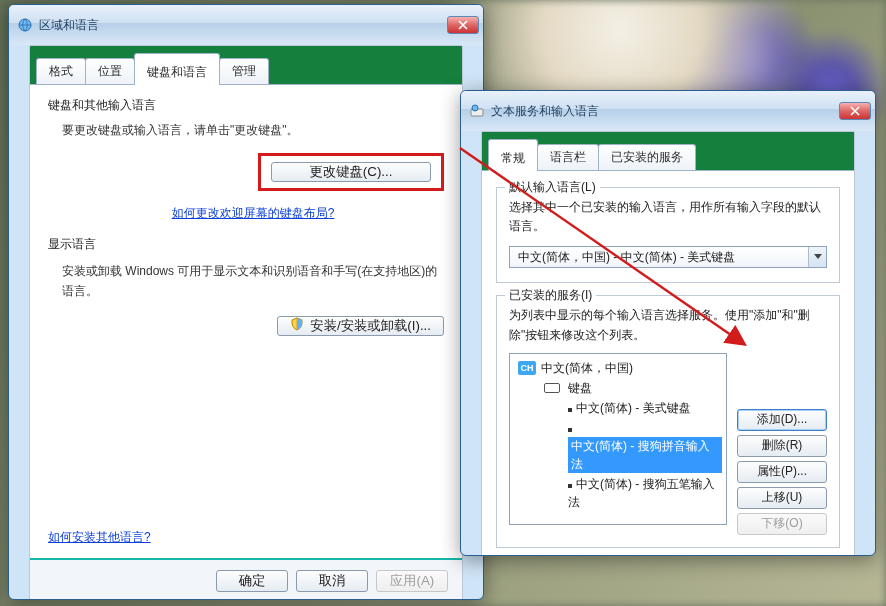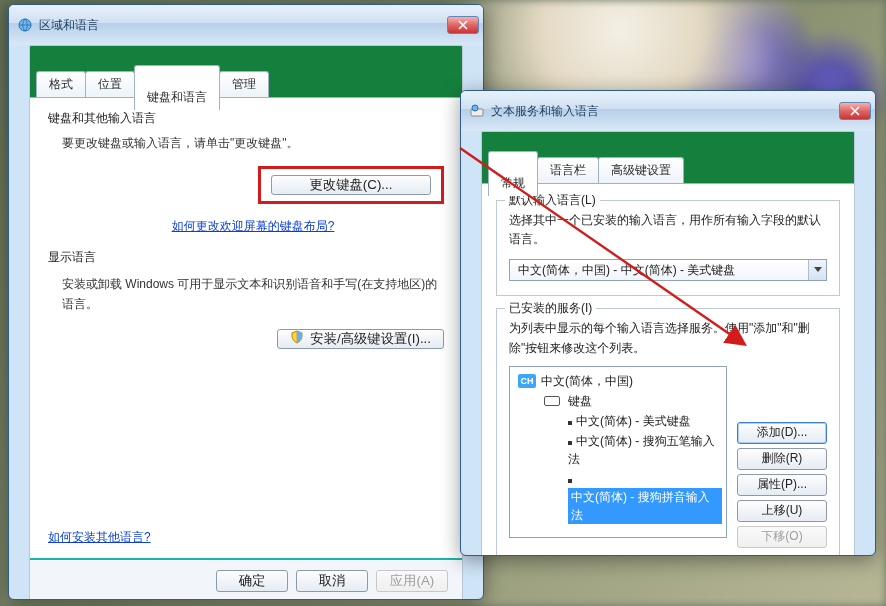--- a/index.html
+++ b/index.html
@@ -69,22 +69,22 @@
     border-bottom: none;
     background: linear-gradient(#fefefe,#eef3f9);
     margin-right: -1px;
     border-radius: 3px 3px 0 0;
     position: relative;
     color: #2b2b2b;
   }
   .tab.active {
     background: #fff;
     z-index: 2;
-    padding-top: 23px;
-    top: 13px;
+    padding-top: 10px;
+    top: 1px;
     text-align: center;
   }
   .tab-body {
     border-top: 1px solid #9fb3c7;
     padding: 12px 18px;
     position: relative;
     background: #fff;
   }
   .group-title { margin-bottom: 4px; }
   .group-body { padding: 4px 0 14px 14px; color: #333; }
@@ -194,21 +194,21 @@
         <div style="line-height:1.7;">安装或卸载 Windows 可用于显示文本和识别语音和手写(在支持地区)的语言。</div>
         <div style="display:flex;justify-content:flex-end;margin-top:14px;">
           <button class="btn wide">
             <span class="g-icon">
               <svg width="14" height="14" viewBox="0 0 14 14">
                   <path d="M7 1l5 2v3c0 4-3 6-5 7-2-1-5-3-5-7V3l5-2z" fill="#ffd24a" stroke="#b7860b"></path>
                   <path d="M7 1v12" stroke="#b7860b" stroke-width=".6"></path>
                   <path d="M7 1l5 2v3c0 4-3 6-5 7z" fill="#5ab1ff"></path>
                 </svg>
             </span>
-            <span>安装/高级键设置(I)...</span>
+            <span>安装/安装或卸载(I)...</span>
           </button>
         </div>
       </div>
       <div style="position:absolute;left:18px;bottom:12px;">
         <span class="link">如何安装其他语言?</span>
       </div>
     </div>
     <div class="footer-btns">
       <button class="btn">确定</button>
       <button class="btn">取消</button>
@@ -229,21 +229,21 @@
     <span class="titlebtn close">
       <svg width="10" height="10" viewBox="0 0 10 10">
           <path d="M1 1l8 8M9 1l-8 8" stroke="#fff" stroke-width="1.6"></path>
         </svg>
     </span>
   </div>
   <div class="window-body" style="height:430px;display:flex;flex-direction:column;">
     <div class="tabs">
       <div class="tab active">常规</div>
       <div class="tab">语言栏</div>
-      <div class="tab">高级键设置</div>
+      <div class="tab">已安装的服务</div>
     </div>
     <div class="tab-body" style="flex:1;padding:16px 14px;">
       <div class="fieldset">
         <span class="legend">默认输入语言(L)</span>
         <div style="margin-bottom:10px;line-height:1.6;">选择其中一个已安装的输入语言，用作所有输入字段的默认语言。</div>
         <div class="combo">
           <span class="combo-text">中文(简体，中国) - 中文(简体) - 美式键盘</span>
           <span class="combo-arrow">
             <svg width="8" height="6" viewBox="0 0 8 6">
                 <path d="M0 0l4 5 4-5z" fill="#444"></path>
@@ -258,22 +258,22 @@
           <div class="treebox" style="flex:1;">
             <div class="tree-l0 tree-item">
               <span class="ch-badge">CH</span>
               <span>中文(简体，中国)</span>
             </div>
             <div class="tree-l1 tree-item">
               <span class="kb-icon"></span>
               <span>键盘</span>
             </div>
             <div class="tree-l2"><span class="tl-dot"></span><span>中文(简体) - 美式键盘</span></div>
+            <div class="tree-l2"><span class="tl-dot"></span><span class="selected-row">中文(简体) - 搜狗拼音输入法</span></div>
             <div class="tree-l2"><span class="tl-dot"></span><span>中文(简体) - 搜狗五笔输入法</span></div>
-            <div class="tree-l2"><span class="tl-dot"></span><span class="selected-row">中文(简体) - 搜狗拼音输入法</span></div>
           </div>
           <div class="side-btns" style="padding-top:56px;">
             <button class="btn default">添加(D)...</button>
             <button class="btn">删除(R)</button>
             <button class="btn">属性(P)...</button>
             <button class="btn">上移(U)</button>
             <button class="btn disabled">下移(O)</button>
           </div>
         </div>
       </div>

